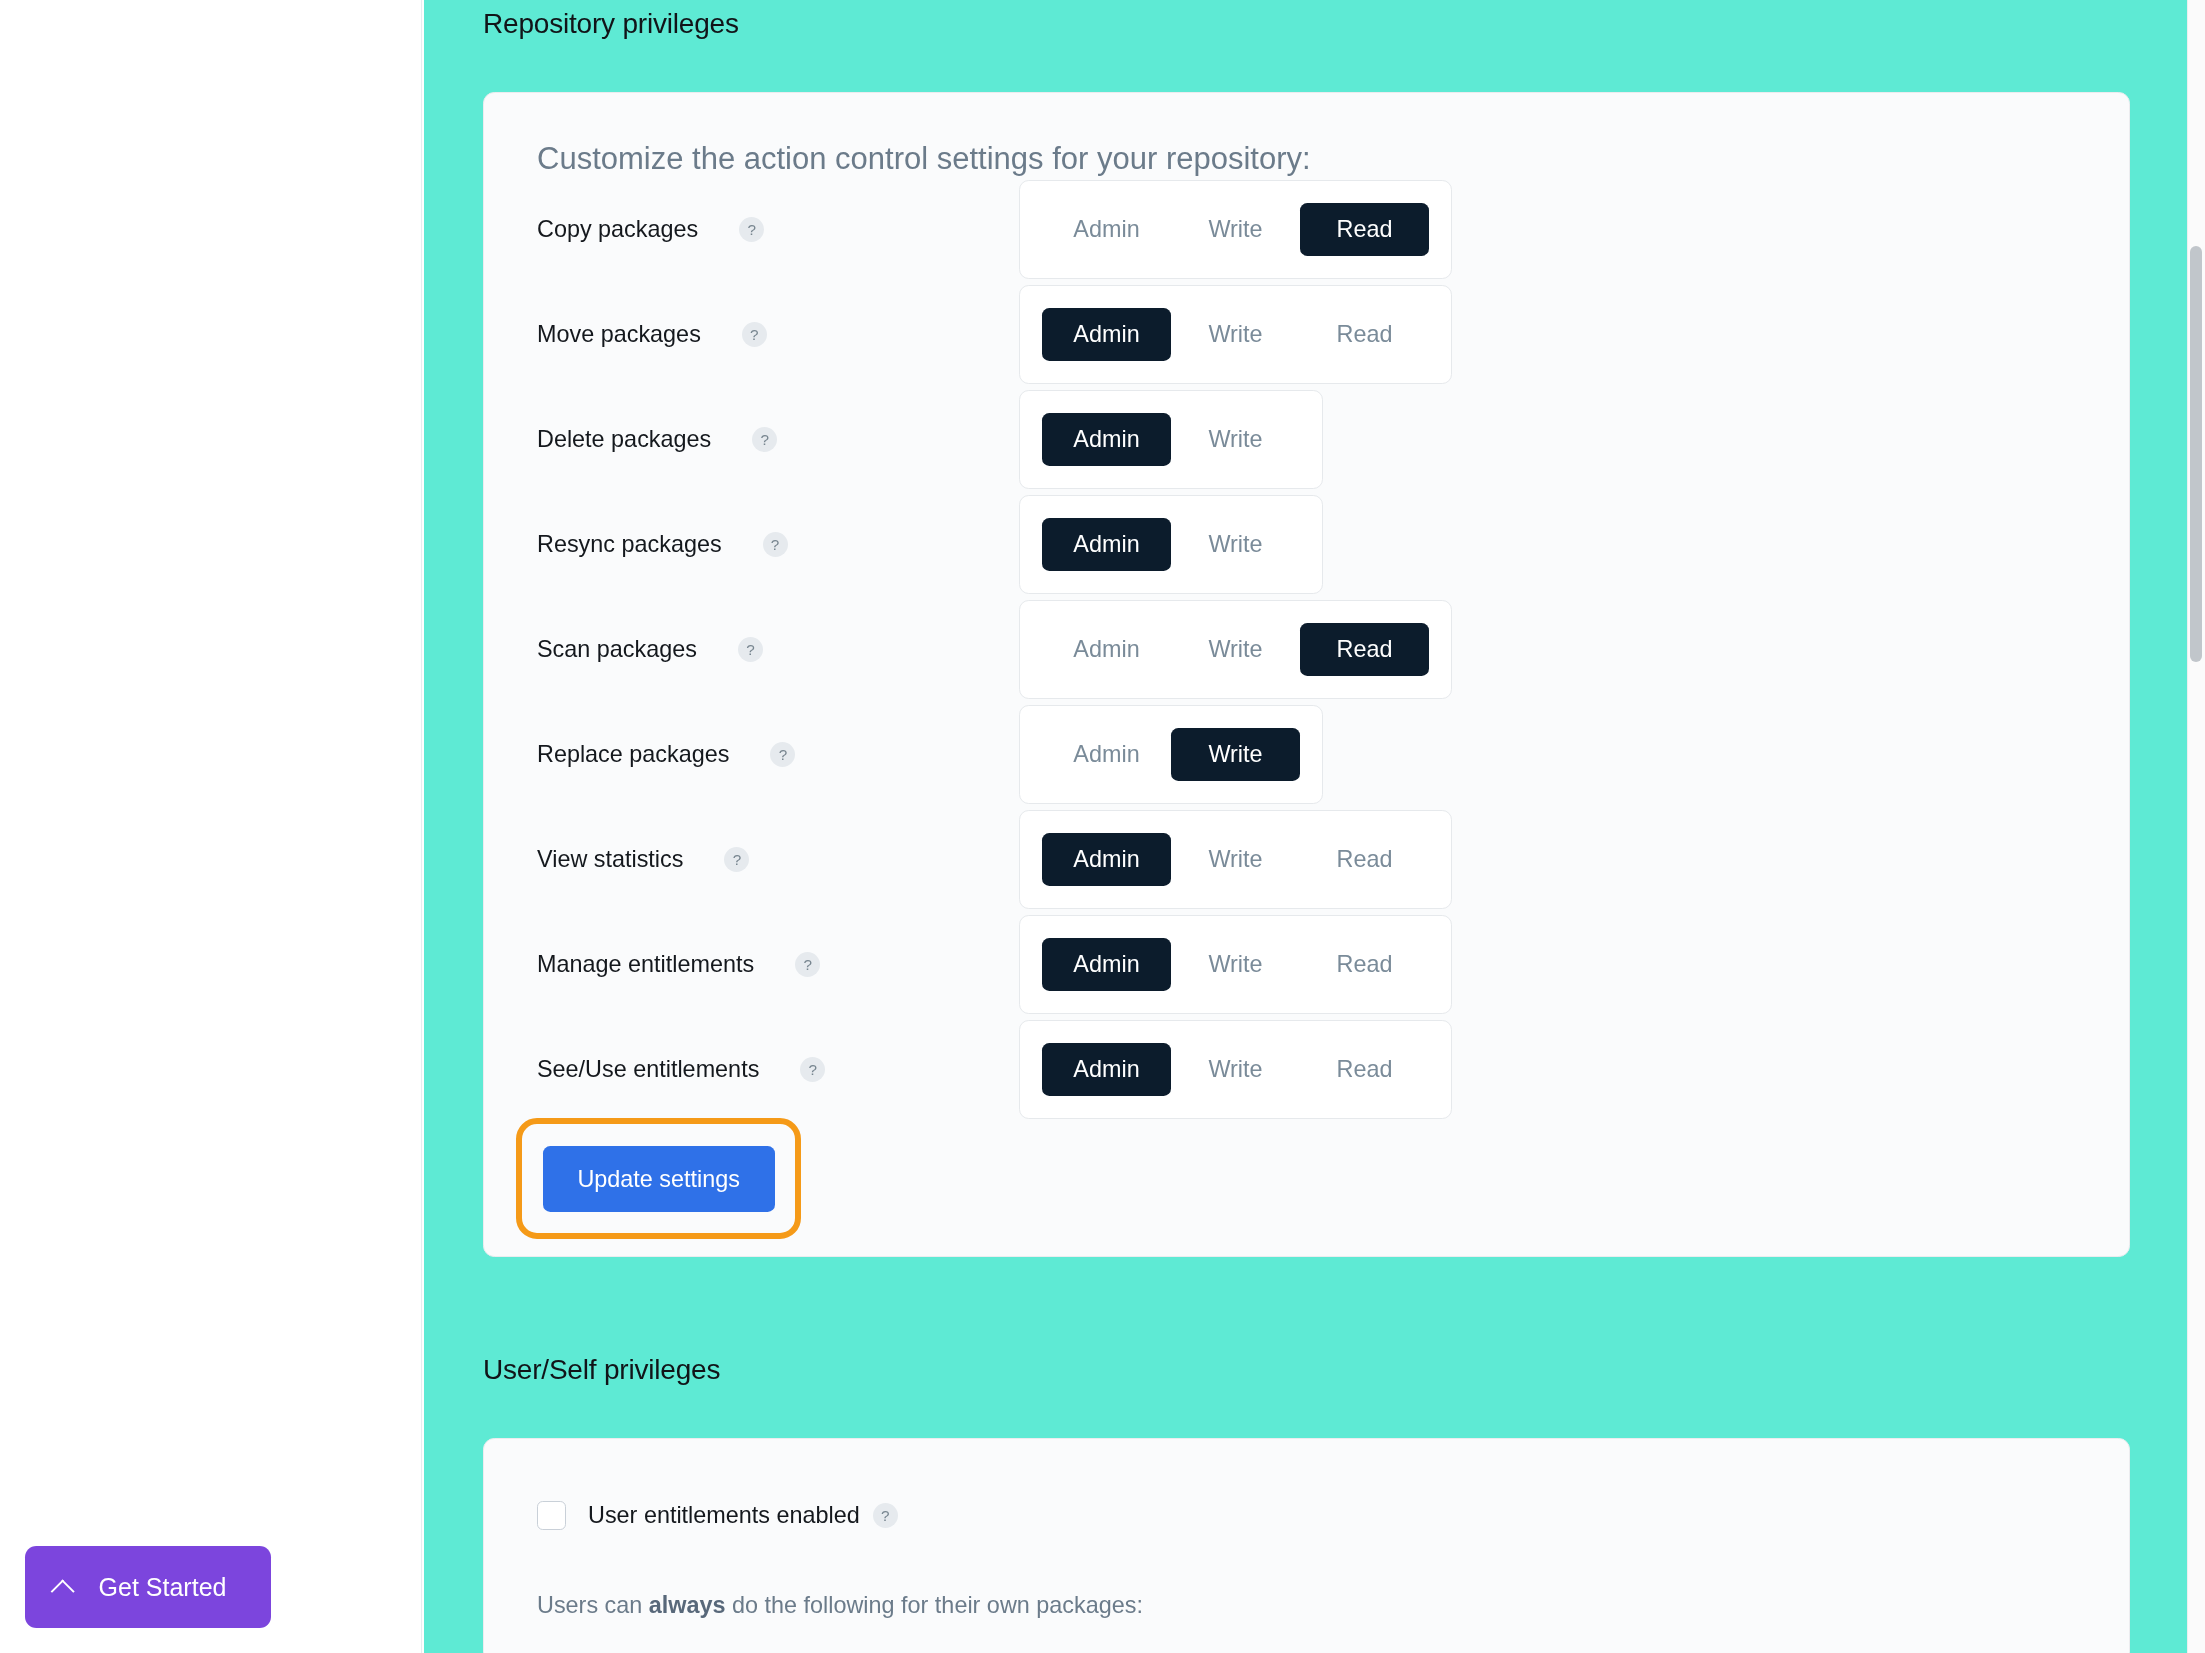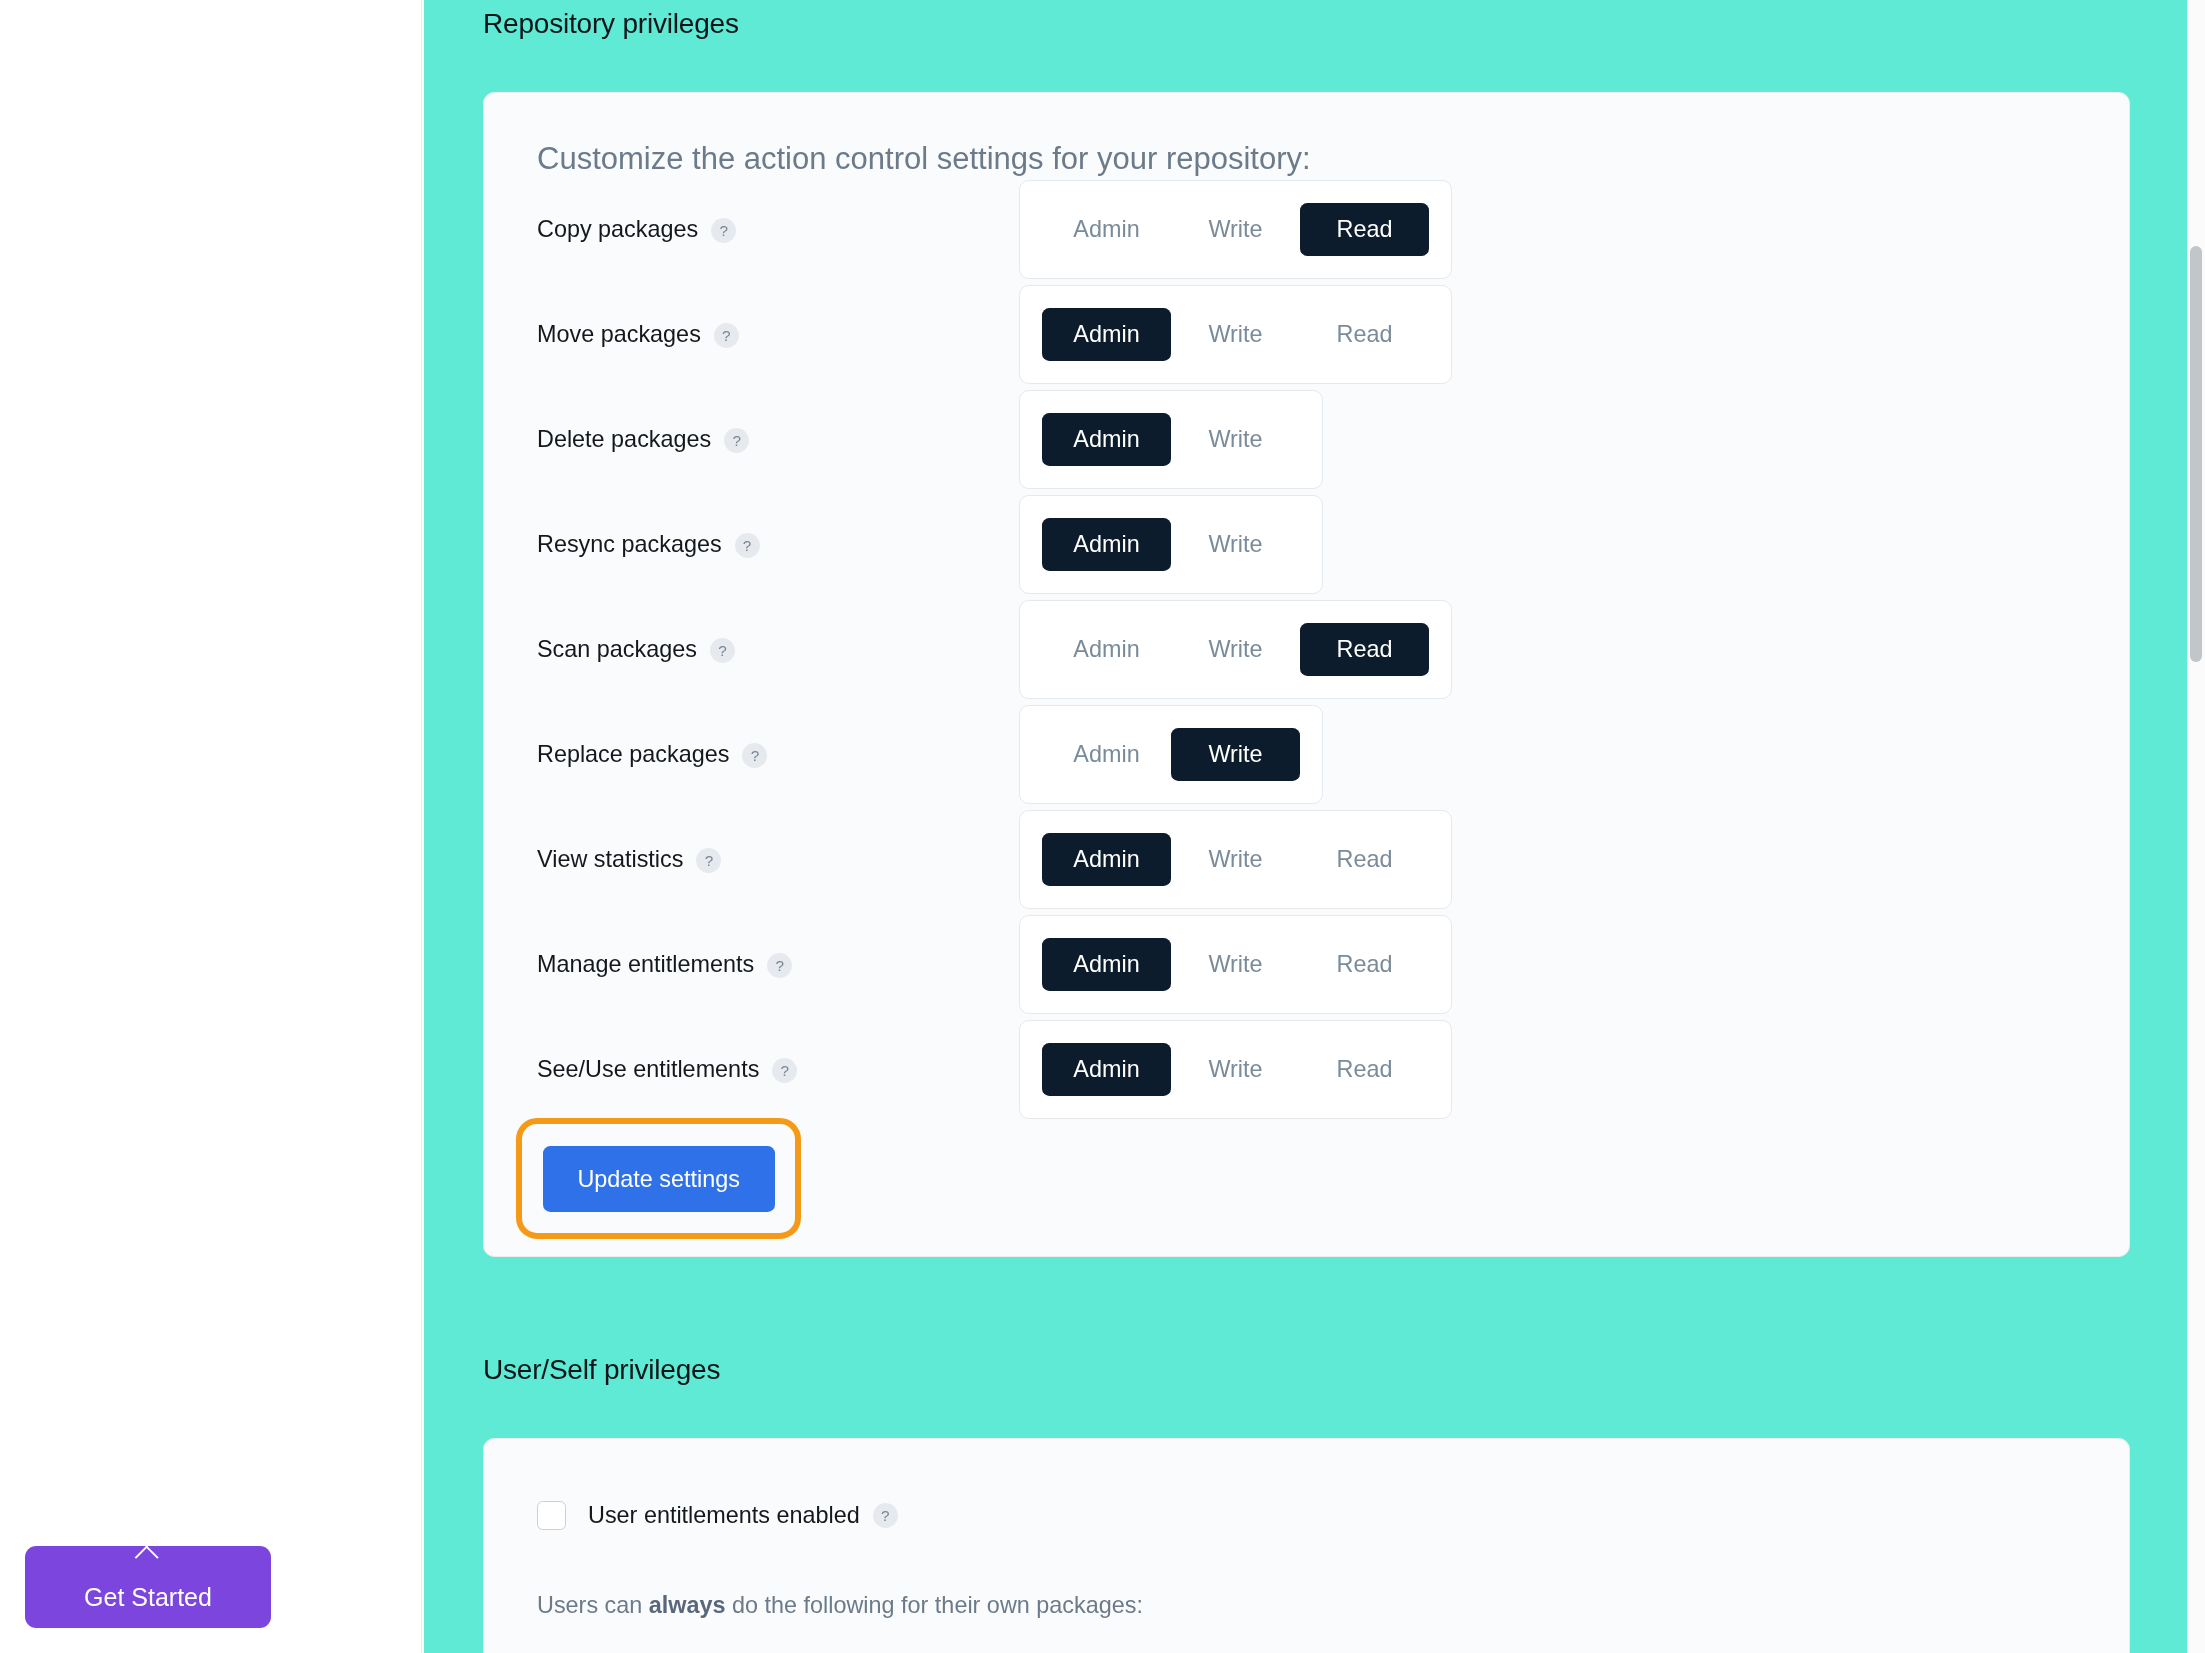--- a/index.html
+++ b/index.html
@@ -63,23 +63,24 @@
 
   
   .priv-row {
     display: flex;
     align-items: center;
     height: 105px;
   }
 
   .priv-label-wrap {
     display: flex;
-    align-items: flex-end;
+    align-items: center;
     width: 482px;
     flex: 0 0 482px;
+    gap: 28px;
   }
 
   .priv-label {
     font-size: 23.4px;
     color: #14181d;
     font-weight: 400;
   }
 
   .help-icon {
     display: inline-flex;
@@ -205,21 +206,20 @@
     width: 246px;
     height: 82px;
     padding: 0 27px;
     background: #7c45dd;
     color: #ffffff;
     border: none;
     border-radius: 11.3px;
     font-size: 25px;
     font-family: "Liberation Sans", sans-serif;
     cursor: pointer;
-    flex-direction: column;
   }
 
   .chev-up { display: inline-block; width: 24px; height: 14.5px; position: relative; }
   .chev-up::before {
     content: "";
     position: absolute; left: 2.4px; top: 3.2px;
     width: 15.3px; height: 15.3px;
     border: solid #ffffff; border-width: 2.4px 0 0 2.4px;
     transform: rotate(45deg);
   }

